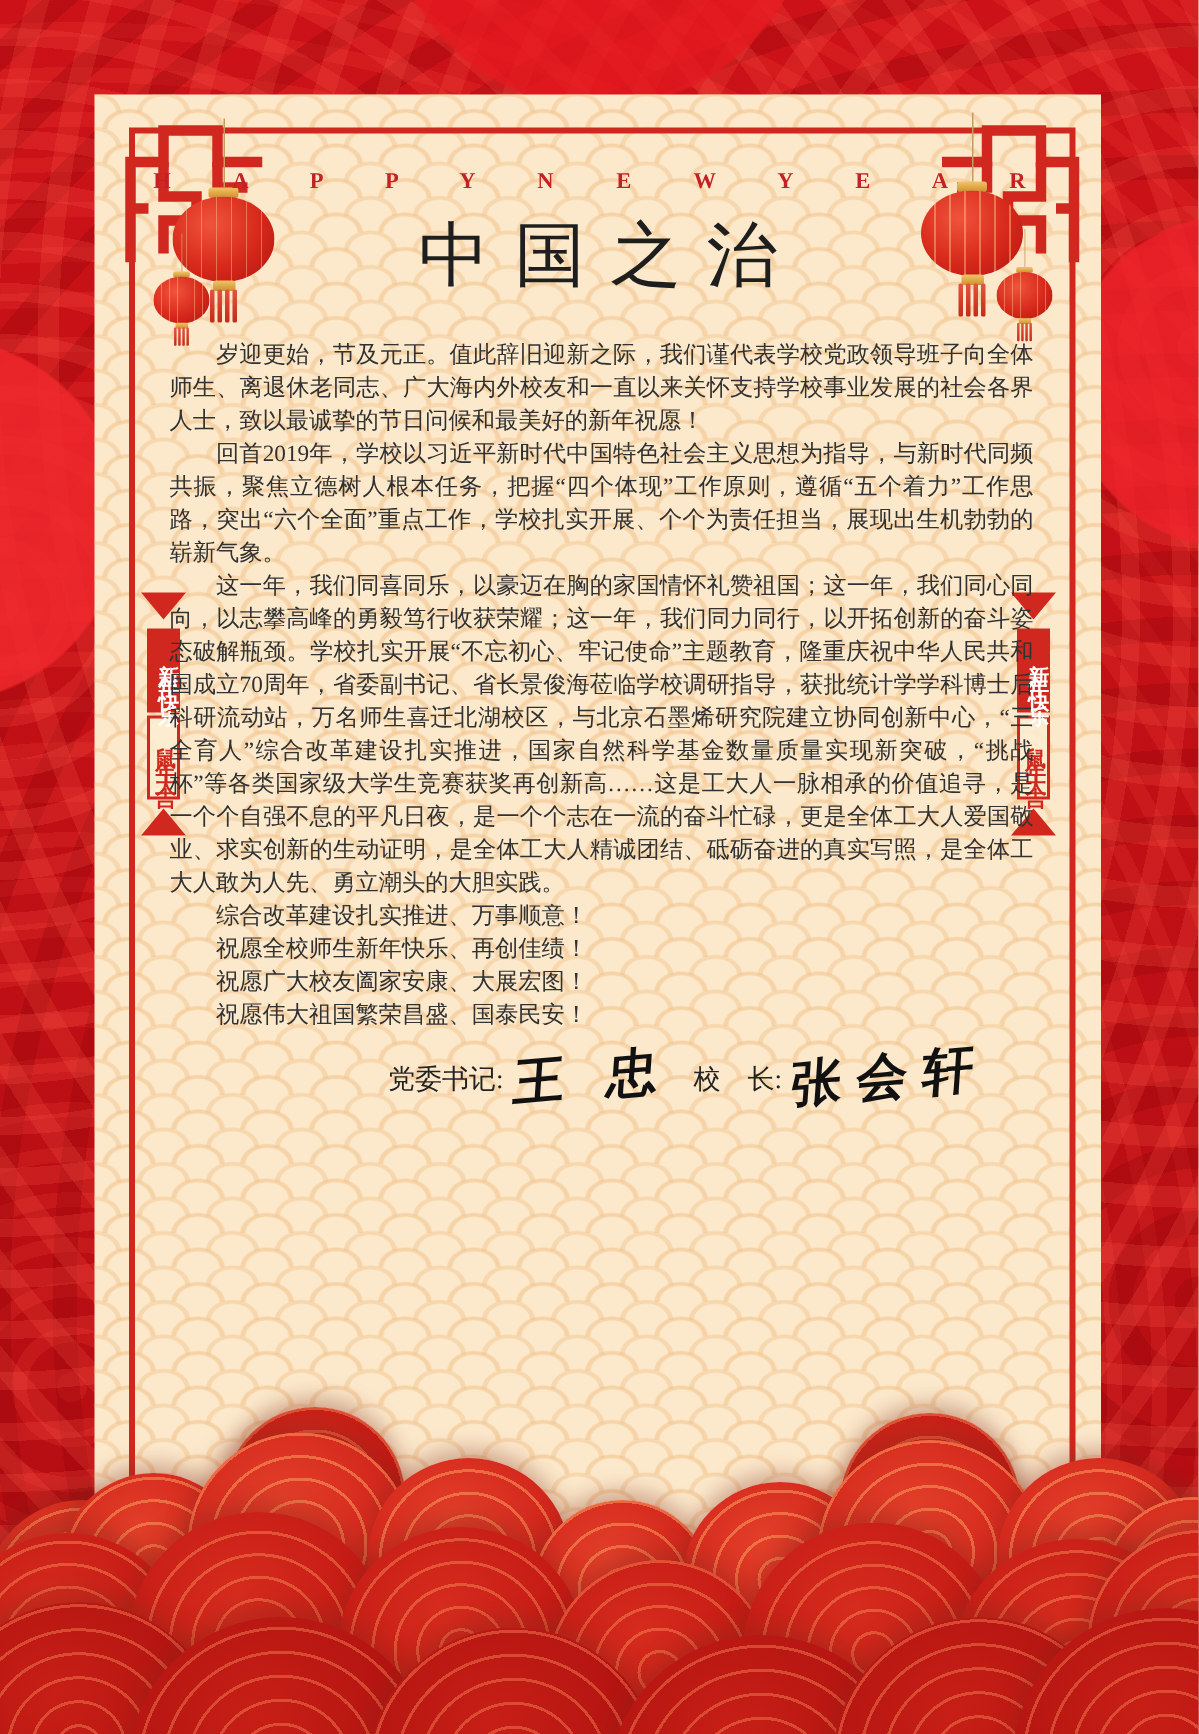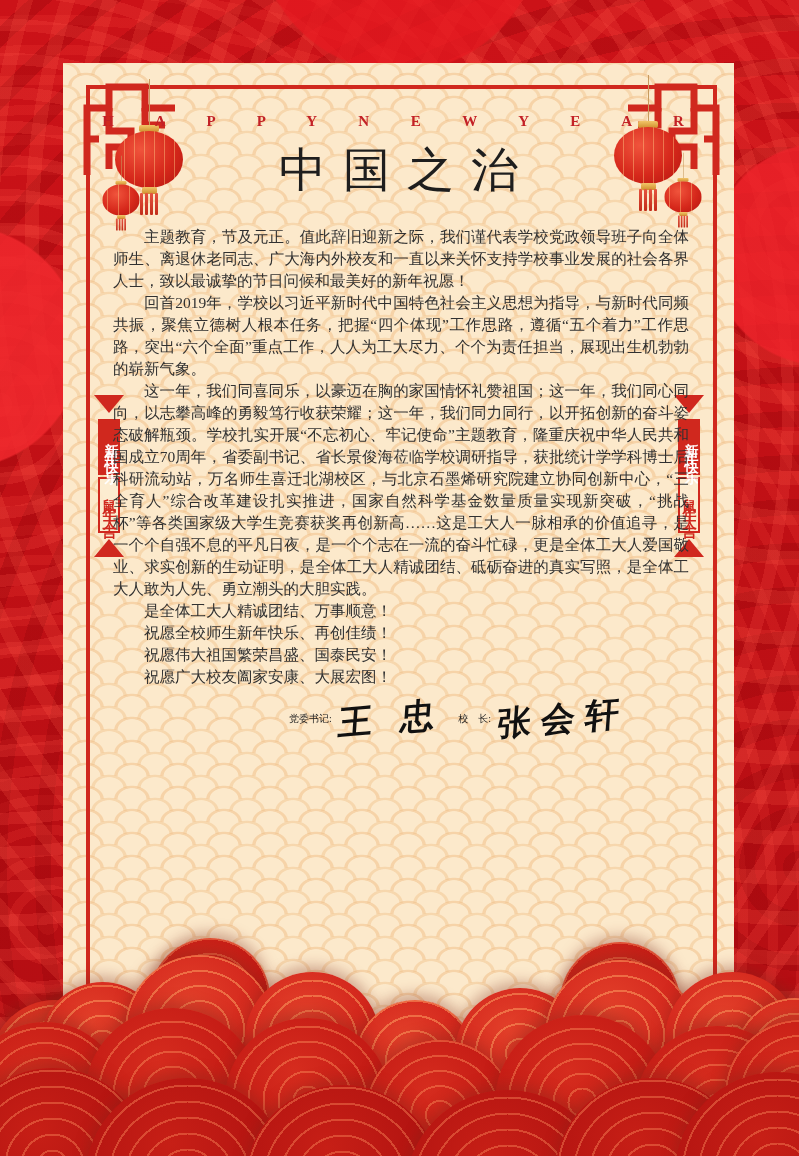--- a/index.html
+++ b/index.html
@@ -40,21 +40,21 @@
   .lantern.small{transform:scale(.55);transform-origin:top center;}
   .hny{position:absolute;top:50px;left:0;right:0;text-align:center;color:#c32126;
     font-size:15px;font-weight:bold;letter-spacing:11px;word-spacing:16px;z-index:5;}
   .title{position:absolute;top:76px;left:0;right:0;margin:0;text-align:center;color:#1e1e1e;
     font-size:47px;font-weight:500;letter-spacing:17px;text-indent:17px;z-index:5;}
   .content{position:absolute;left:50px;top:163px;width:576px;z-index:5;color:#313131;
     font-size:15.5px;line-height:22px;}
   .content p{margin:0;text-indent:2em;text-align:justify;}
   .wish{ text-indent:2em;}
   .sig-row{display:flex;align-items:center;justify-content:center;margin-top:20px;padding-left:130px;}
-  .sig-label{font-size:10px;color:#222;white-space:nowrap;text-align:right;}
+  .sig-label{font-size:18px;color:#222;white-space:nowrap;text-align:right;}
   .sig-name{font-size:34px;color:#111;letter-spacing:10px;margin:0 14px 0 6px;white-space:nowrap;
     transform:rotate(-5deg) skewX(-9deg);font-weight:bold;}
   .ribbon{position:absolute;top:332px;width:22px;z-index:4;}
   .ribbon.left{left:35px;} .ribbon.right{left:615px;}
   .tri{width:0;height:0;border-left:15px solid transparent;border-right:15px solid transparent;margin-left:-4px;}
   .tri.down{border-top:18px solid #d0281e;margin-bottom:6px;}
   .tri.up{border-bottom:18px solid #d0281e;margin-top:6px;}
   .rib-top,.rib-box{writing-mode:vertical-rl;text-orientation:upright;display:block;
     width:22px;box-sizing:border-box;text-align:center;font-size:14px;font-weight:bold;letter-spacing:9px;}
   .rib-top{background:#d0281e;color:#fff;padding:12px 0 8px;}
@@ -150,27 +150,27 @@
       <div class="tri up"></div>
     </div>
     <div class="ribbon right">
       <div class="tri down"></div>
       <span class="rib-top">新年快乐</span>
       <span class="rib-box">鼠年大吉</span>
       <div class="tri up"></div>
     </div>
 
     <div class="content">
-      <p>主题教育，节及元正。值此辞旧迎新之际，我们谨代表学校党政领导班子向全体师生、离退休老同志、广大海内外校友和一直以来关怀支持学校事业发展的社会各界人士，致以最诚挚的节日问候和最美好的新年祝愿！</p>
-      <p>回首2019年，学校以习近平新时代中国特色社会主义思想为指导，与新时代同频共振，聚焦立德树人根本任务，把握“四个体现”工作思路，遵循“五个着力”工作思路，突出“六个全面”重点工作，人人为工大尽力、个个为责任担当，展现出生机勃勃的崭新气象。</p>
+      <p>岁迎更始，节及元正。值此辞旧迎新之际，我们谨代表学校党政领导班子向全体师生、离退休老同志、广大海内外校友和一直以来关怀支持学校事业发展的社会各界人士，致以最诚挚的节日问候和最美好的新年祝愿！</p>
+      <p>回首2019年，学校以习近平新时代中国特色社会主义思想为指导，与新时代同频共振，聚焦立德树人根本任务，把握“四个体现”工作原则，遵循“五个着力”工作思路，突出“六个全面”重点工作，学校扎实开展、个个为责任担当，展现出生机勃勃的崭新气象。</p>
       <p>这一年，我们同喜同乐，以豪迈在胸的家国情怀礼赞祖国；这一年，我们同心同向，以志攀高峰的勇毅笃行收获荣耀；这一年，我们同力同行，以开拓创新的奋斗姿态破解瓶颈。学校扎实开展“不忘初心、牢记使命”主题教育，隆重庆祝中华人民共和国成立70周年，省委副书记、省长景俊海莅临学校调研指导，获批统计学学科博士后科研流动站，万名师生喜迁北湖校区，与北京石墨烯研究院建立协同创新中心，“三全育人”综合改革建设扎实推进，国家自然科学基金数量质量实现新突破，“挑战杯”等各类国家级大学生竞赛获奖再创新高……这是工大人一脉相承的价值追寻，是一个个自强不息的平凡日夜，是一个个志在一流的奋斗忙碌，更是全体工大人爱国敬业、求实创新的生动证明，是全体工大人精诚团结、砥砺奋进的真实写照，是全体工大人敢为人先、勇立潮头的大胆实践。</p>
-      <div class="wish">是全体工大人精诚团结、万事顺意！</div>
+      <div class="wish">综合改革建设扎实推进、万事顺意！</div>
       <div class="wish">祝愿全校师生新年快乐、再创佳绩！</div>
+      <div class="wish">祝愿广大校友阖家安康、大展宏图！</div>
       <div class="wish">祝愿伟大祖国繁荣昌盛、国泰民安！</div>
-      <div class="wish">祝愿广大校友阖家安康、大展宏图！</div>
       <div class="sig-row">
         <span class="sig-label">党委书记:</span>
         <span class="sig-name">王 忠</span>
         <span class="sig-label">校　长:</span>
         <span class="sig-name">张会轩</span>
       </div>
     </div>
   </div>
 
   <div class="clouds">

